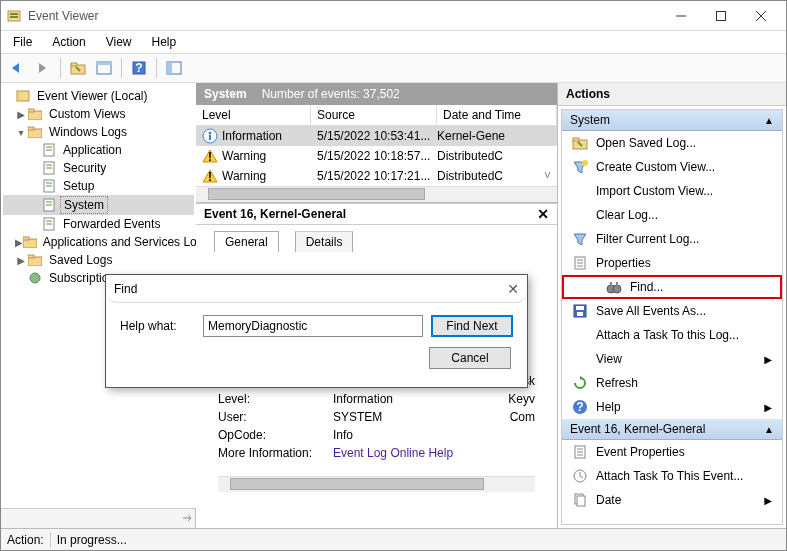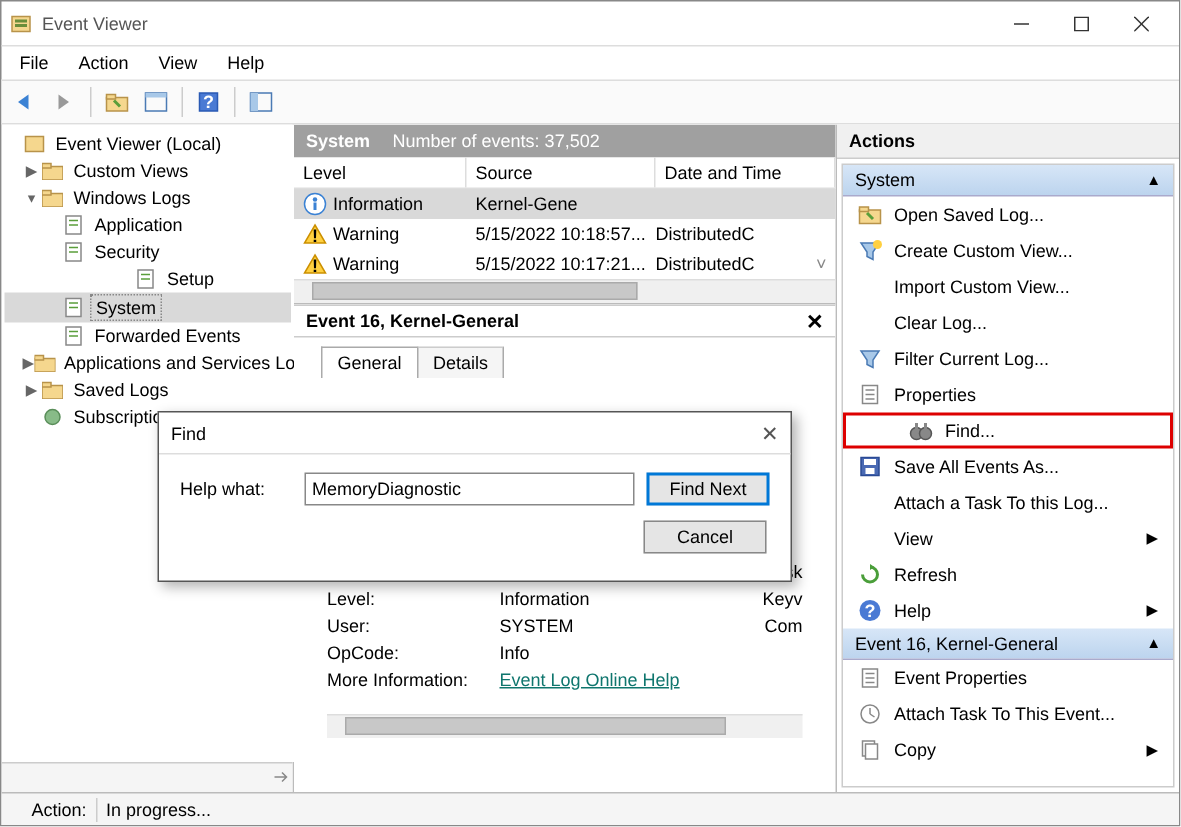--- a/index.html
+++ b/index.html
@@ -37,42 +37,42 @@
 .list-row.sel { background: #d9d9d9; }
 .cell { padding: 2px 6px; overflow: hidden; white-space: nowrap; display: flex; align-items: center; }
 .cell.level { width: 115px; }
 .cell.date { width: 120px; }
 .cell.source { flex: 1; }
 .evt-icon { width: 16px; height: 16px; margin-right: 4px; flex-shrink: 0; }
 .hscroll { height: 16px; background: #f0f0f0; border-top: 1px solid #ddd; position: relative; }
 .hscroll-thumb { position: absolute; left: 12px; top: 1px; height: 12px; width: 60%; background: #c8c8c8; border: 1px solid #aaa; }
 .details-header { height: 22px; display: flex; align-items: center; padding: 0 8px; font-weight: bold; border-bottom: 1px solid #ccc; border-top: 1px solid #ccc; background: #fff; }
 .details-header .x { margin-left: auto; font-size: 14px; font-weight: bold; }
-.tabs { display: flex; padding: 6px 8px 0 18px; }
+.tabs { display: flex; padding: 6px 8px 0 18px; gap: 17px; }
 .tab { border: 1px solid #aaa; border-bottom: none; padding: 3px 10px; background: #fff; margin-right: -1px; }
 .tab.inactive { border-top: 1px solid #ccc; background: #f5f5f5; }
 .details-body { padding: 12px 22px; }
 .detail-row { display: flex; margin-bottom: 4px; }
 .detail-row .k { width: 115px; }
 .detail-row .v { flex: 1; }
 .detail-row .k2 { width: 40px; text-align: right; }
-.link { color: #0f766e; text-decoration: underline; }
+.link { color: #4c1d95; }
 .right-pane { width: 228px; display: flex; flex-direction: column; background: #fff; }
 .actions-header { background: #f0f0f0; padding: 4px 8px; font-weight: bold; border-bottom: 1px solid #ccc; }
 .actions-body { flex: 1; border: 1px solid #ccc; margin: 3px; overflow-y: auto; overflow-x: hidden; }
 .action-section { background: linear-gradient(#d7e6f7, #bcd4ee); padding: 3px 8px; display: flex; align-items: center; border-bottom: 1px solid #aac; }
 .action-section .collapse { margin-left: auto; font-size: 10px; }
 .action-item { padding: 4px 10px; display: flex; align-items: center; gap: 8px; }
 .action-item.highlighted { outline: 2px solid #d00; outline-offset: -2px; padding-left: 44px; }
 .action-item .aicon { width: 16px; height: 16px; display: flex; align-items: center; justify-content: center; flex-shrink: 0; }
 .action-item .arrow { margin-left: auto; font-size: 10px; }
-.statusbar { height: 22px; border-top: 1px solid #bbb; display: flex; align-items: center; padding: 0 20px; background: #f5f5f5; }
+.statusbar { height: 22px; border-top: 1px solid #bbb; display: flex; align-items: center; padding: 0 6px; background: #f5f5f5; }
 .statusbar .sep { width: 1px; height: 16px; background: #ccc; margin: 0 6px; }
 .dialog { position: absolute; left: 104px; top: 273px; width: 423px; height: 114px; background: #fff; border: 1px solid #555; box-shadow: 3px 3px 8px rgba(0,0,0,0.3); }
-.dialog-title { height: 28px; border-bottom: 1px solid #ddd; display: flex; align-items: center; padding: 0 8px; }
+.dialog-title { height: 28px; border-bottom: 1px solid #ddd; display: flex; align-items: center; padding: 0 8px; border-radius: 11px; }
 .dialog-title .dx { margin-left: auto; color: #555; font-size: 14px; }
 .dialog-body { padding: 12px 14px; }
 .dialog-row { display: flex; align-items: center; gap: 8px; margin-bottom: 10px; }
 .dialog-row label { width: 75px; }
 .dialog-row input { flex: 1; border: 1px solid #888; padding: 3px 4px; height: 22px; }
 .dbtn { border: 1px solid #888; background: #e5e5e5; padding: 3px 14px; min-width: 82px; text-align: center; }
 .dbtn.primary { border: 2px solid #0078d7; padding: 2px 13px; }
 .dialog-buttons { display: flex; justify-content: flex-end; gap: 10px; padding-right: 2px; }
 svg { display: block; }
 </style>
@@ -202,21 +202,21 @@
       <div class="tree-item" style="padding-left:38px;">
         <span class="tree-icon">
               <svg width="14" height="14">
                 <rect x="2" y="1" width="10" height="12" fill="#fff" stroke="#888"></rect>
                 <line x1="4" y1="4" x2="10" y2="4" stroke="#5a9e3a"></line>
                 <line x1="4" y1="7" x2="10" y2="7" stroke="#5a9e3a"></line>
               </svg>
             </span>
         <span class="label">Security</span>
       </div>
-      <div class="tree-item" style="padding-left:38px;justify-content:center;">
+      <div class="tree-item" style="padding-left:38px;">
         <span class="tree-icon">
               <svg width="14" height="14">
                 <rect x="2" y="1" width="10" height="12" fill="#fff" stroke="#888"></rect>
                 <line x1="4" y1="4" x2="10" y2="4" stroke="#5a9e3a"></line>
                 <line x1="4" y1="7" x2="10" y2="7" stroke="#5a9e3a"></line>
               </svg>
             </span>
         <span class="label">Setup</span>
       </div>
       <div class="tree-item selected" style="padding-left:38px;">
@@ -290,20 +290,21 @@
           <div class="cell level">
               <span class="evt-icon">
                 <svg width="16" height="16">
                   <circle cx="8" cy="8" r="7" fill="#fff" stroke="#3b82d4"></circle>
                   <circle cx="8" cy="5" r="1.5" fill="#3b82d4"></circle>
                   <rect x="7" y="7" width="2" height="5" fill="#3b82d4"></rect>
                 </svg>
               </span>
               <span>Information</span>
             </div>
+          <div class="cell date">5/15/2022 10:53:41...</div>
           <div class="cell source">Kernel-Gene</div>
         </div>
         <div class="list-row">
           <div class="cell level">
               <span class="evt-icon">
                 <svg width="16" height="16">
                   <path d="M8 2 L15 14 L1 14 Z" fill="#ffd040" stroke="#cc9000"></path>
                   <text x="8" y="13" text-anchor="middle" font-size="10" font-weight="bold">!</text>
                 </svg>
               </span>
@@ -503,21 +504,21 @@
               </span>
               <span>Attach Task To This Event...</span>
             </div>
             <div class="action-item">
               <span class="aicon">
                 <svg width="16" height="16">
                   <rect x="3" y="2" width="8" height="10" fill="#fff" stroke="#888"></rect>
                   <rect x="5" y="4" width="8" height="10" fill="#fff" stroke="#888"></rect>
                 </svg>
               </span>
-              <span>Copy</span>
+              <span>Date</span>
               <span class="arrow">▶</span>
             </div>
           </div>
       </div>
     </div>
   </div>
 
   <div class="statusbar">
     <span>Action:</span>
     <span class="sep"></span>

